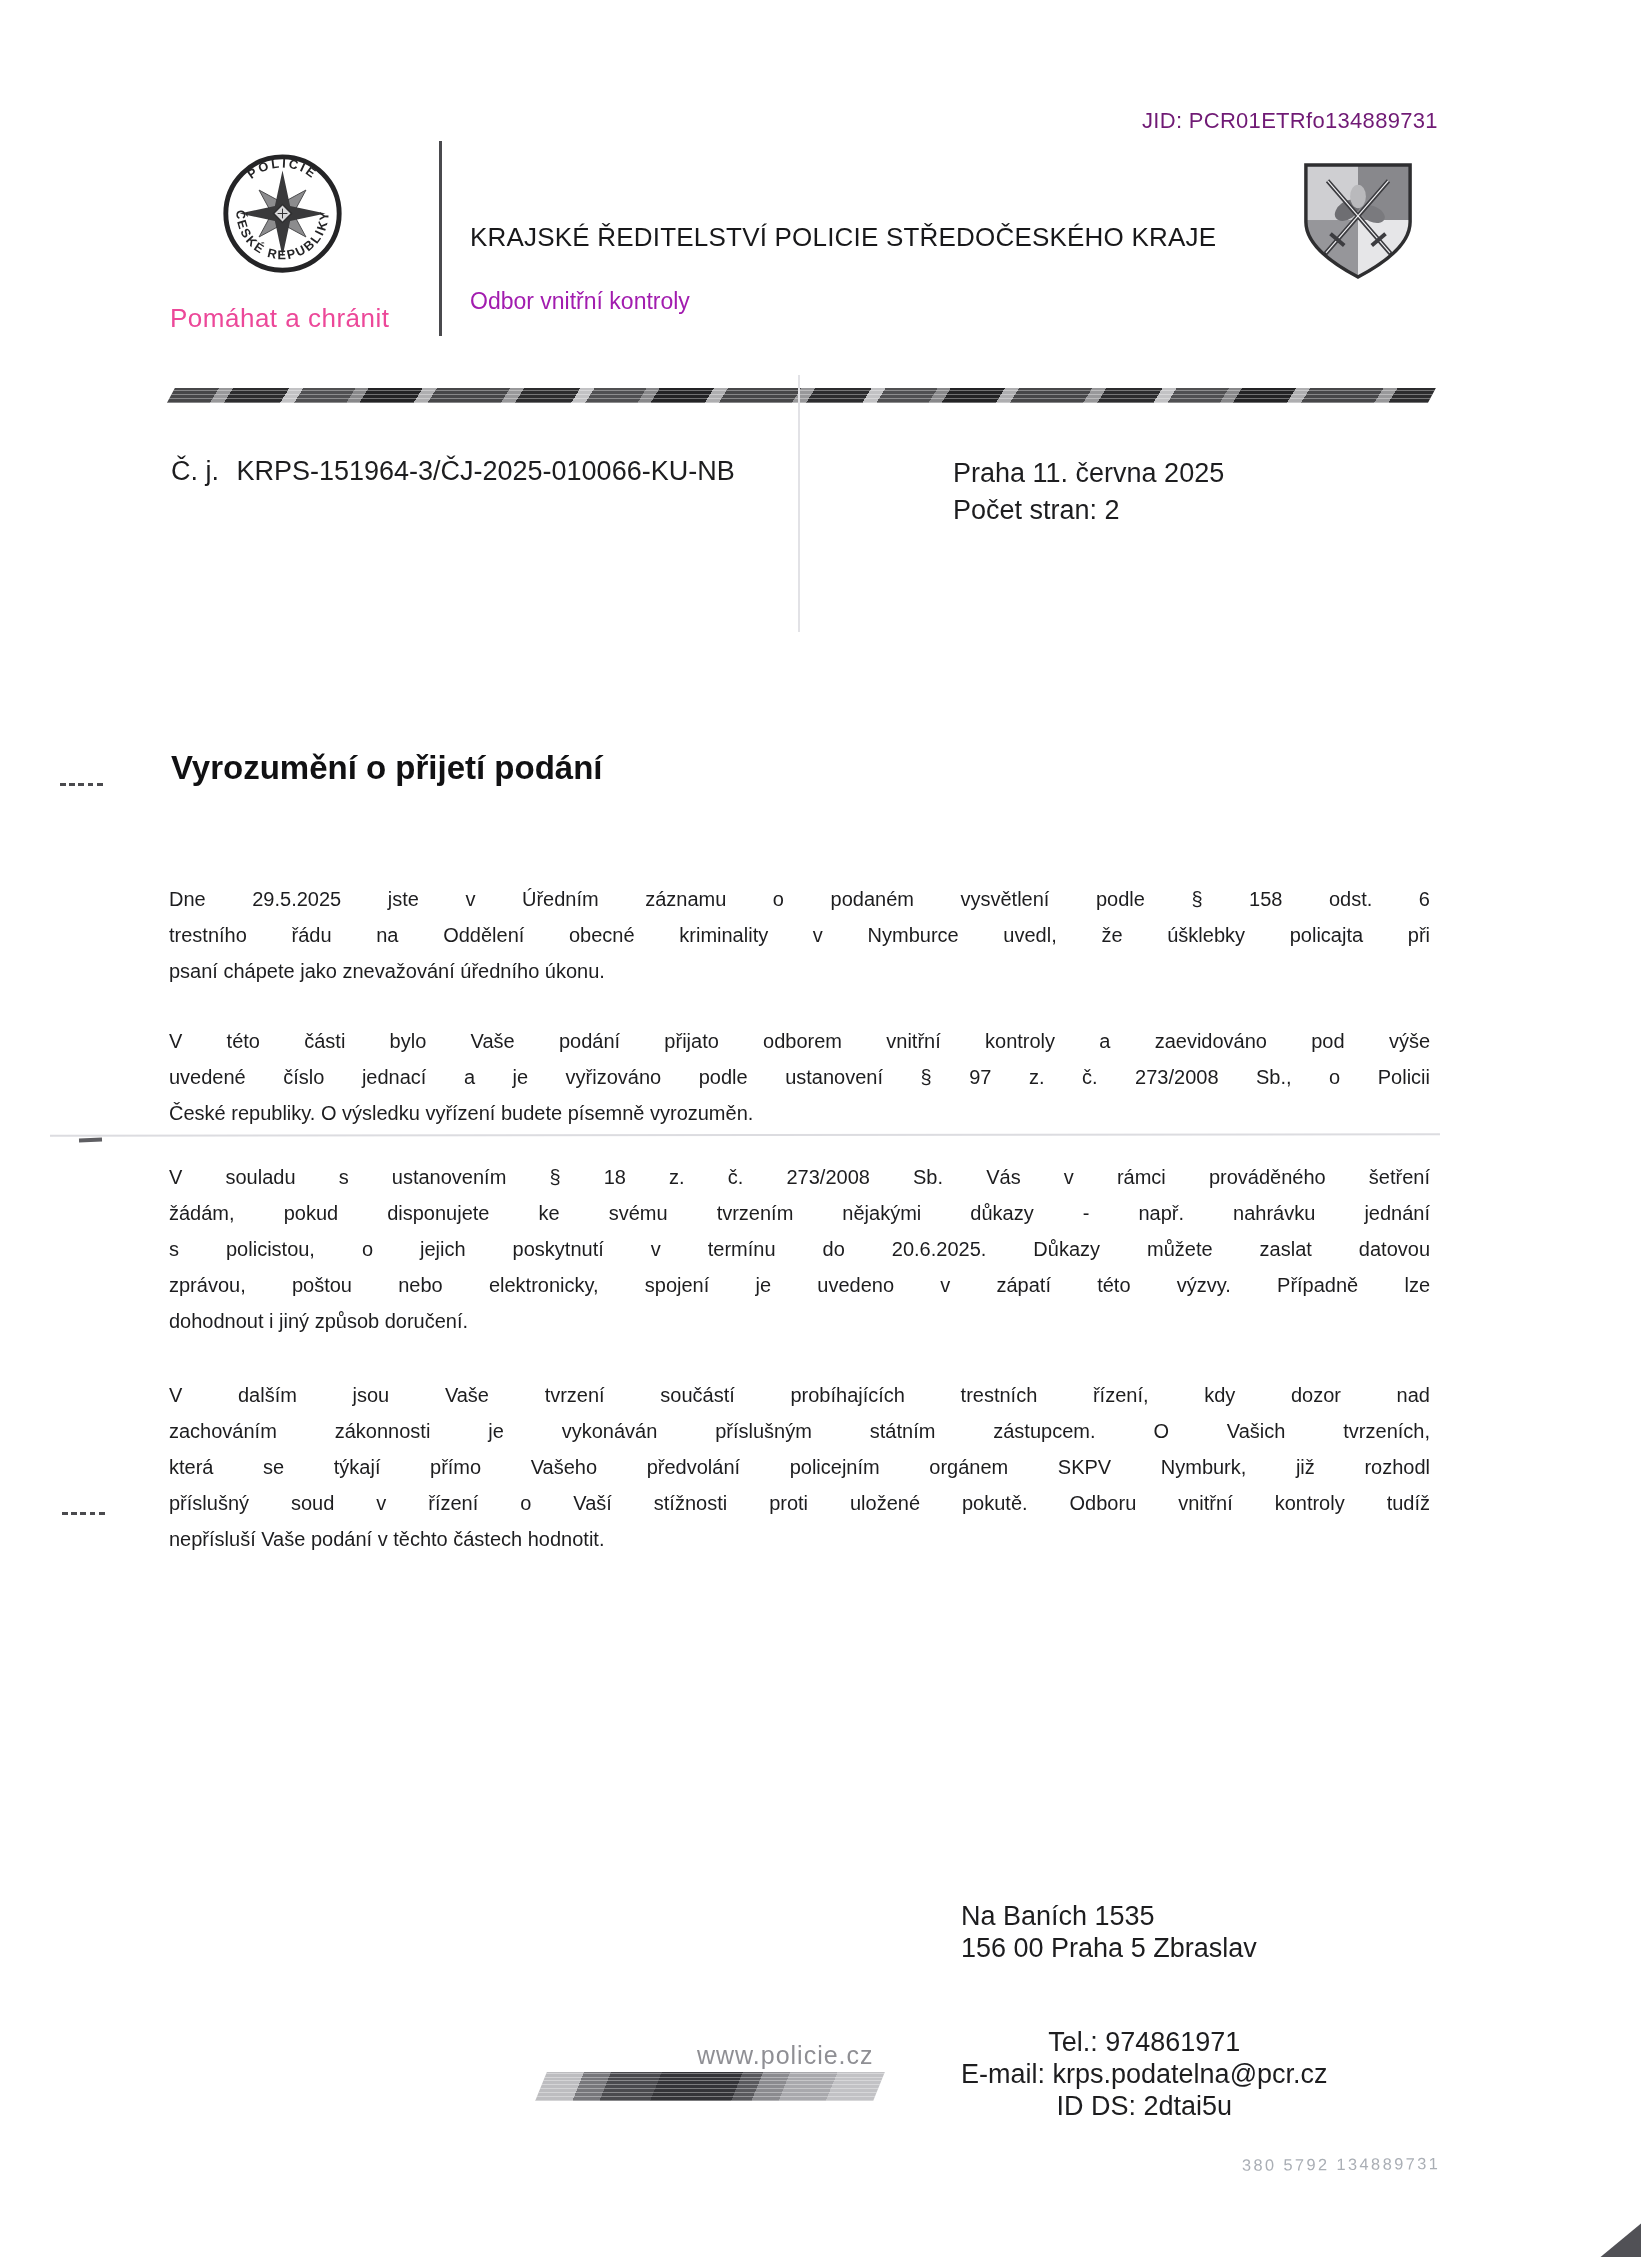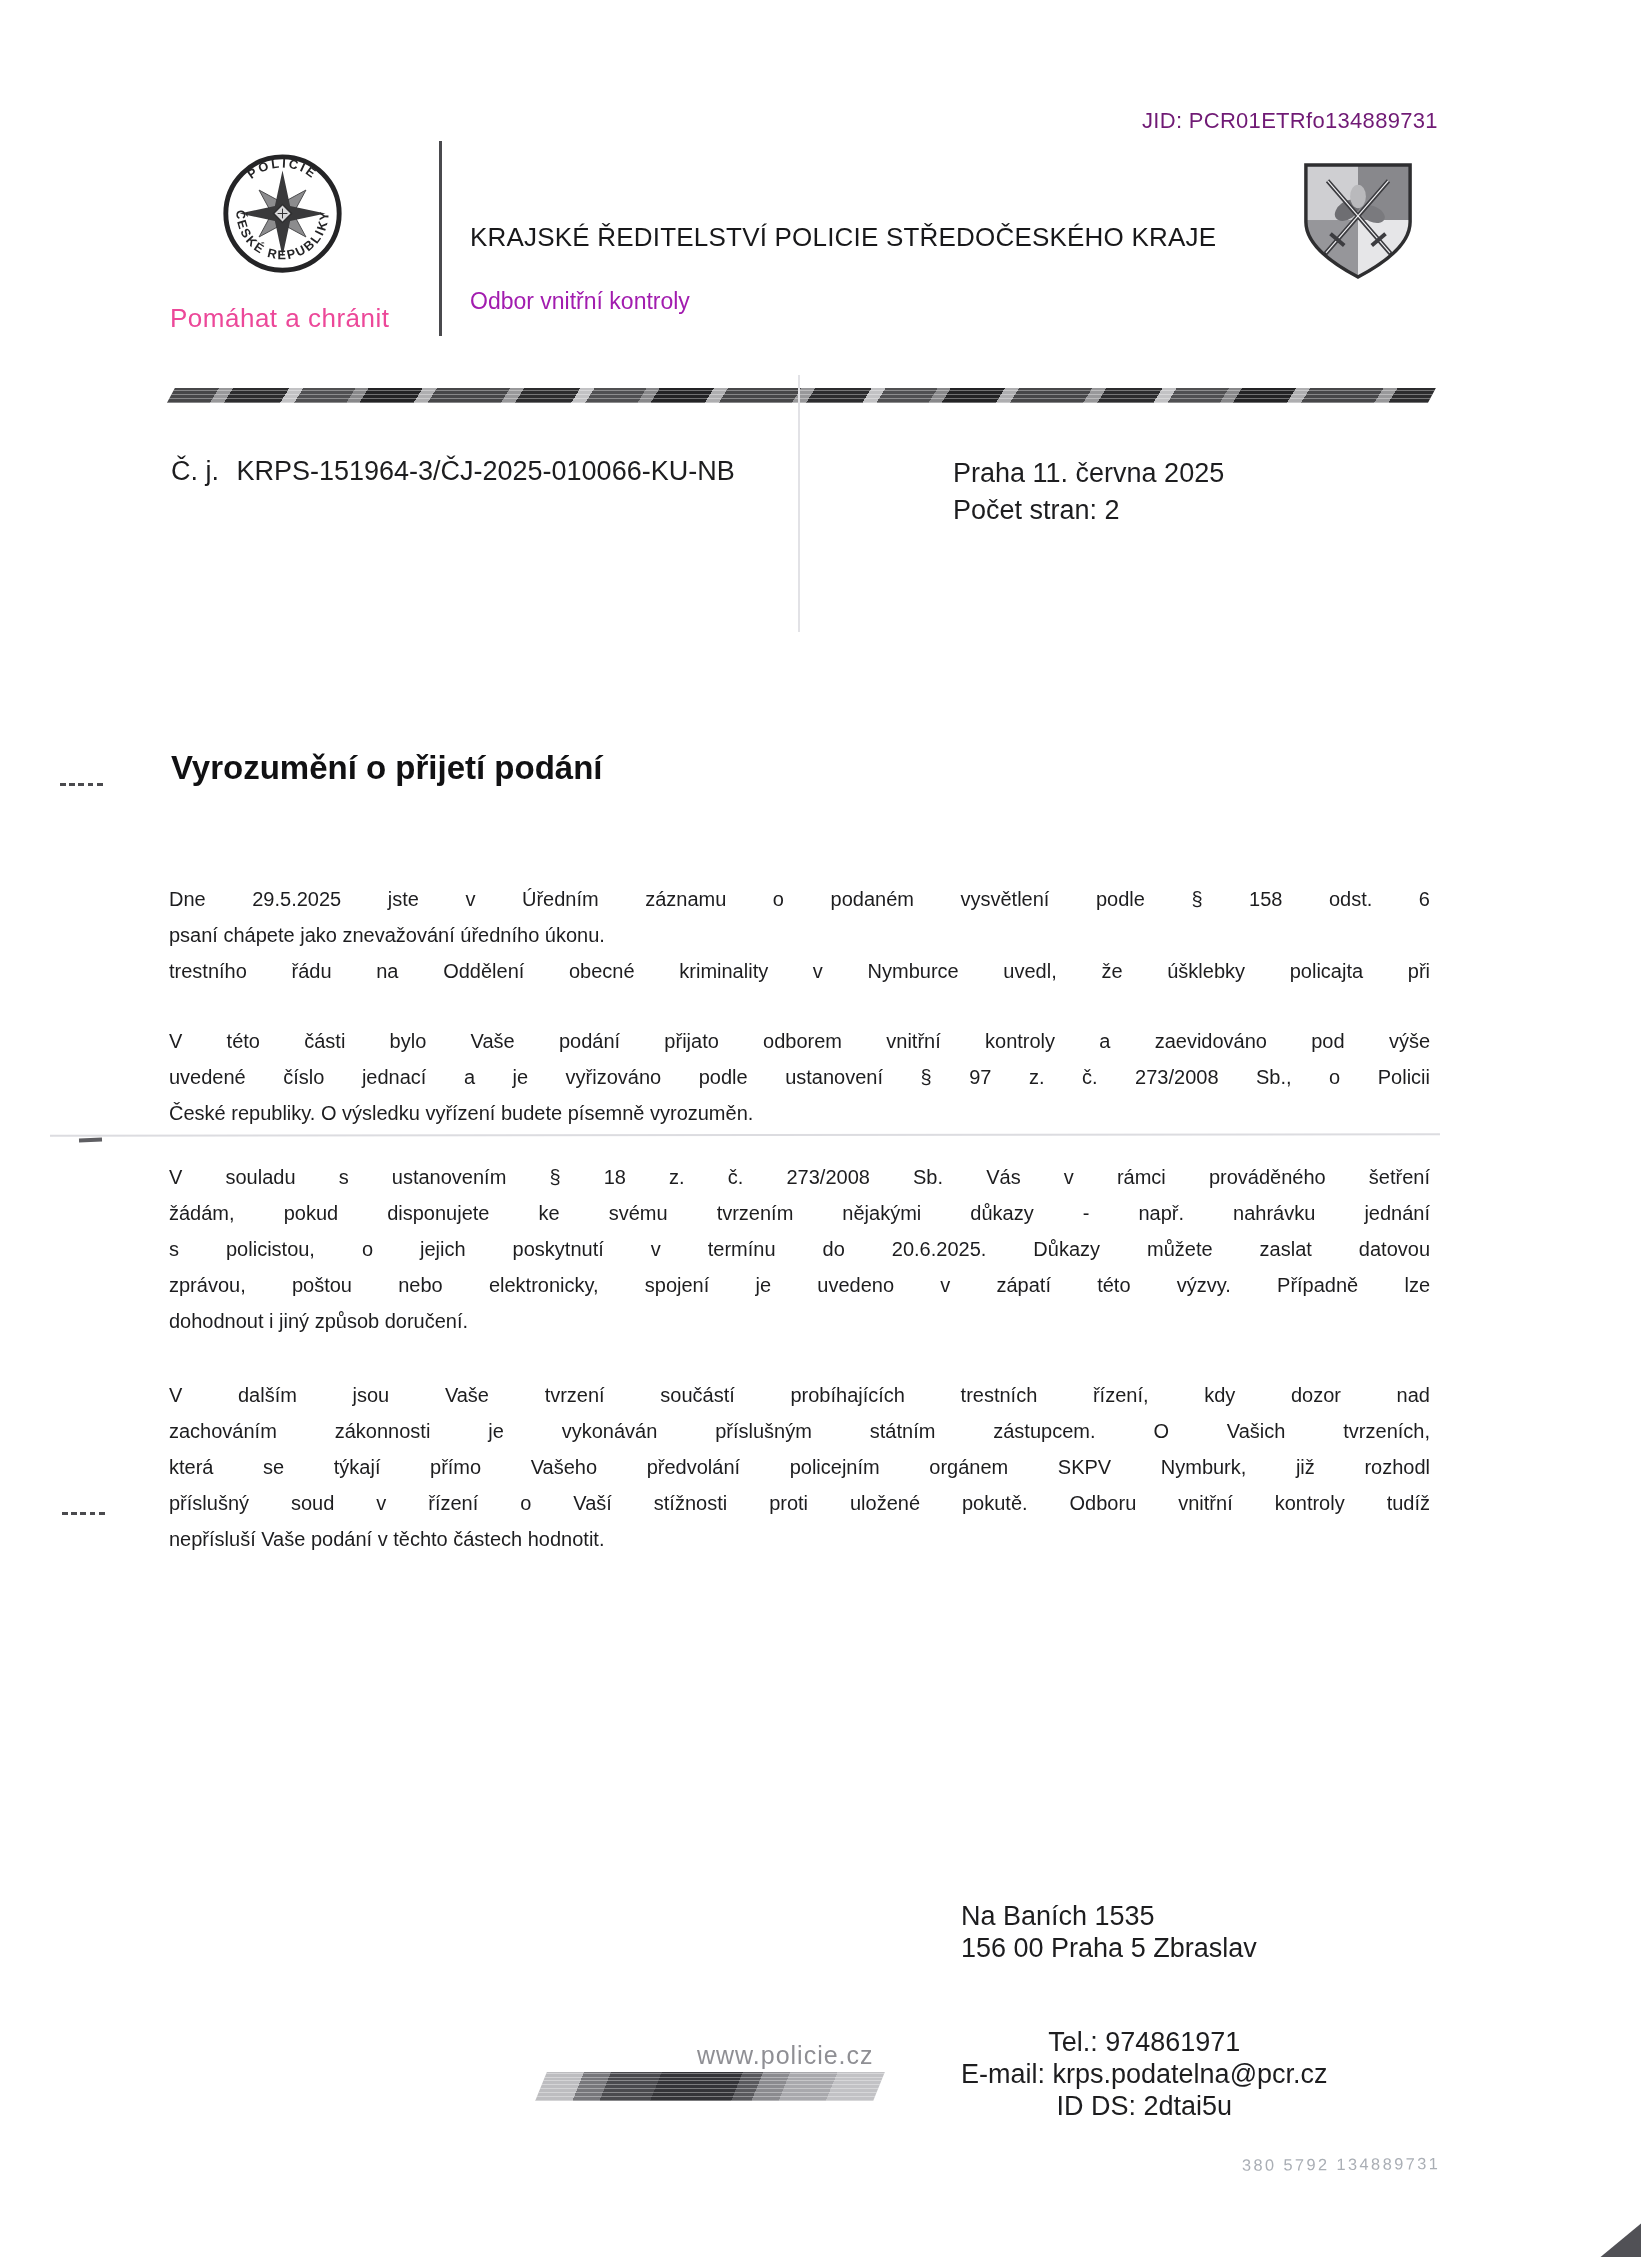--- a/index.html
+++ b/index.html
@@ -120,22 +120,22 @@
     <div>Praha 11. června 2025</div>
     <div>Počet stran: 2</div>
   </div>
 
 
   <div class="abs dashes dash1"></div>
   <div class="abs subject">Vyrozumění o přijetí podání</div>
 
   <div class="abs para p1">
     <div class="pline">Dne 29.5.2025 jste v Úředním záznamu o podaném vysvětlení podle § 158 odst. 6</div>
+    <div class="pline">trestního řádu na Oddělení obecné kriminality v Nymburce uvedl, že úšklebky policajta při</div>
     <div class="pline last">psaní chápete jako znevažování úředního úkonu.</div>
-    <div class="pline">trestního řádu na Oddělení obecné kriminality v Nymburce uvedl, že úšklebky policajta při</div>
   </div>
   <div class="abs para p2">
     <div class="pline">V této části bylo Vaše podání přijato odborem vnitřní kontroly a zaevidováno pod výše</div>
     <div class="pline">uvedené číslo jednací a je vyřizováno podle ustanovení § 97 z. č. 273/2008 Sb., o Policii</div>
     <div class="pline last">České republiky. O výsledku vyřízení budete písemně vyrozuměn.</div>
   </div>
   <div class="abs para p3">
     <div class="pline">V souladu s ustanovením § 18 z. č. 273/2008 Sb. Vás v rámci prováděného šetření</div>
     <div class="pline">žádám, pokud disponujete ke svému tvrzením nějakými důkazy - např. nahrávku jednání</div>
     <div class="pline">s policistou, o jejich poskytnutí v termínu do 20.6.2025. Důkazy můžete zaslat datovou</div>

